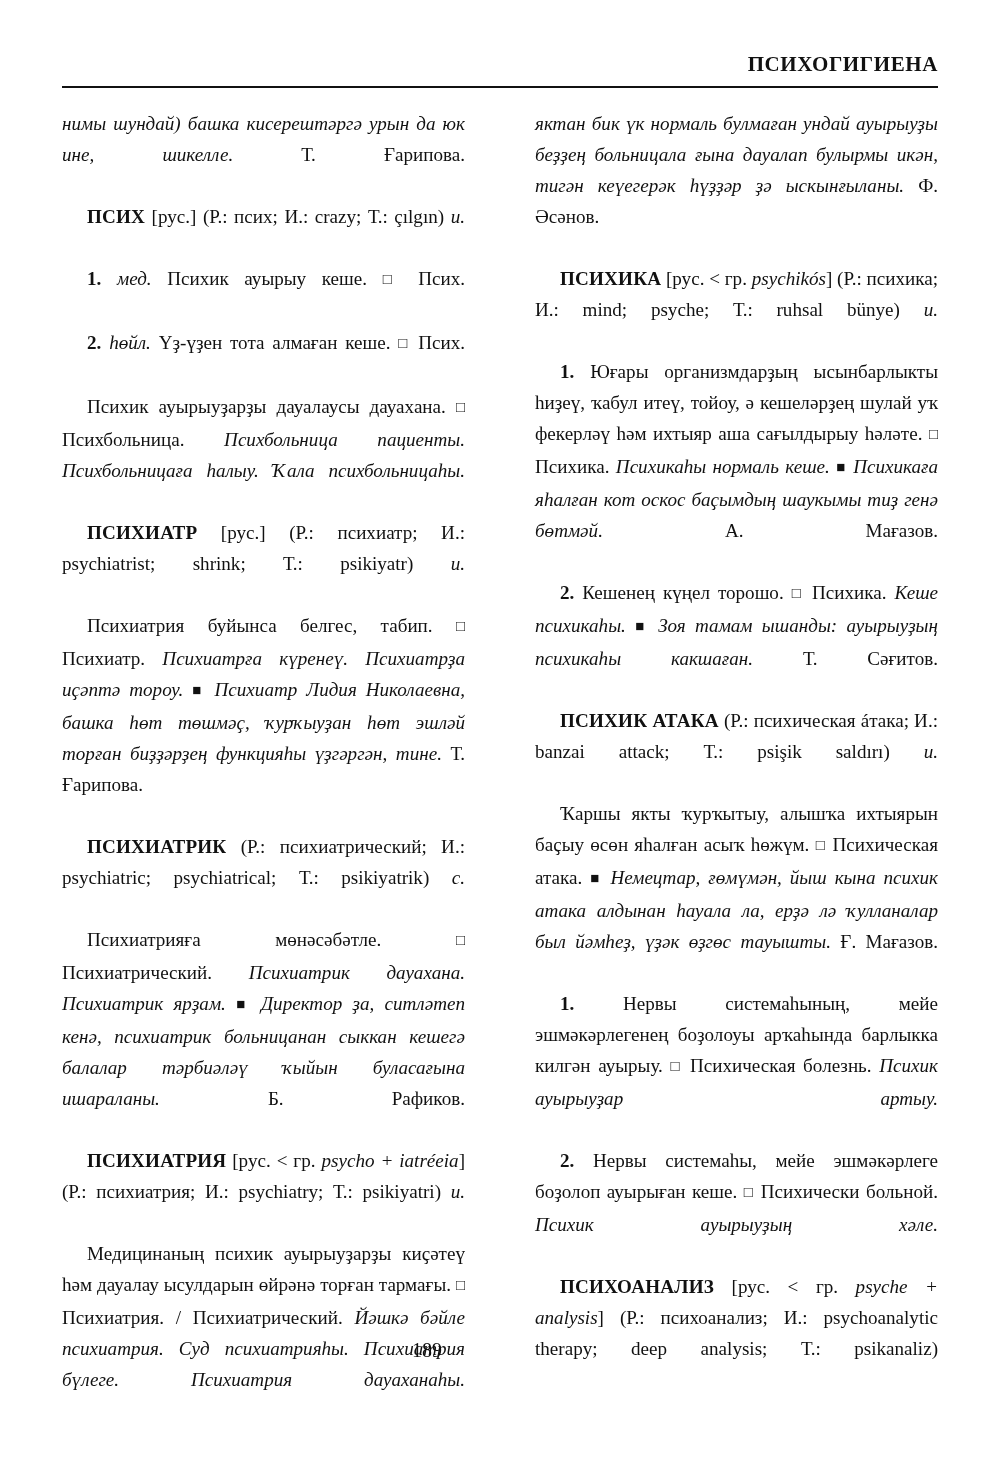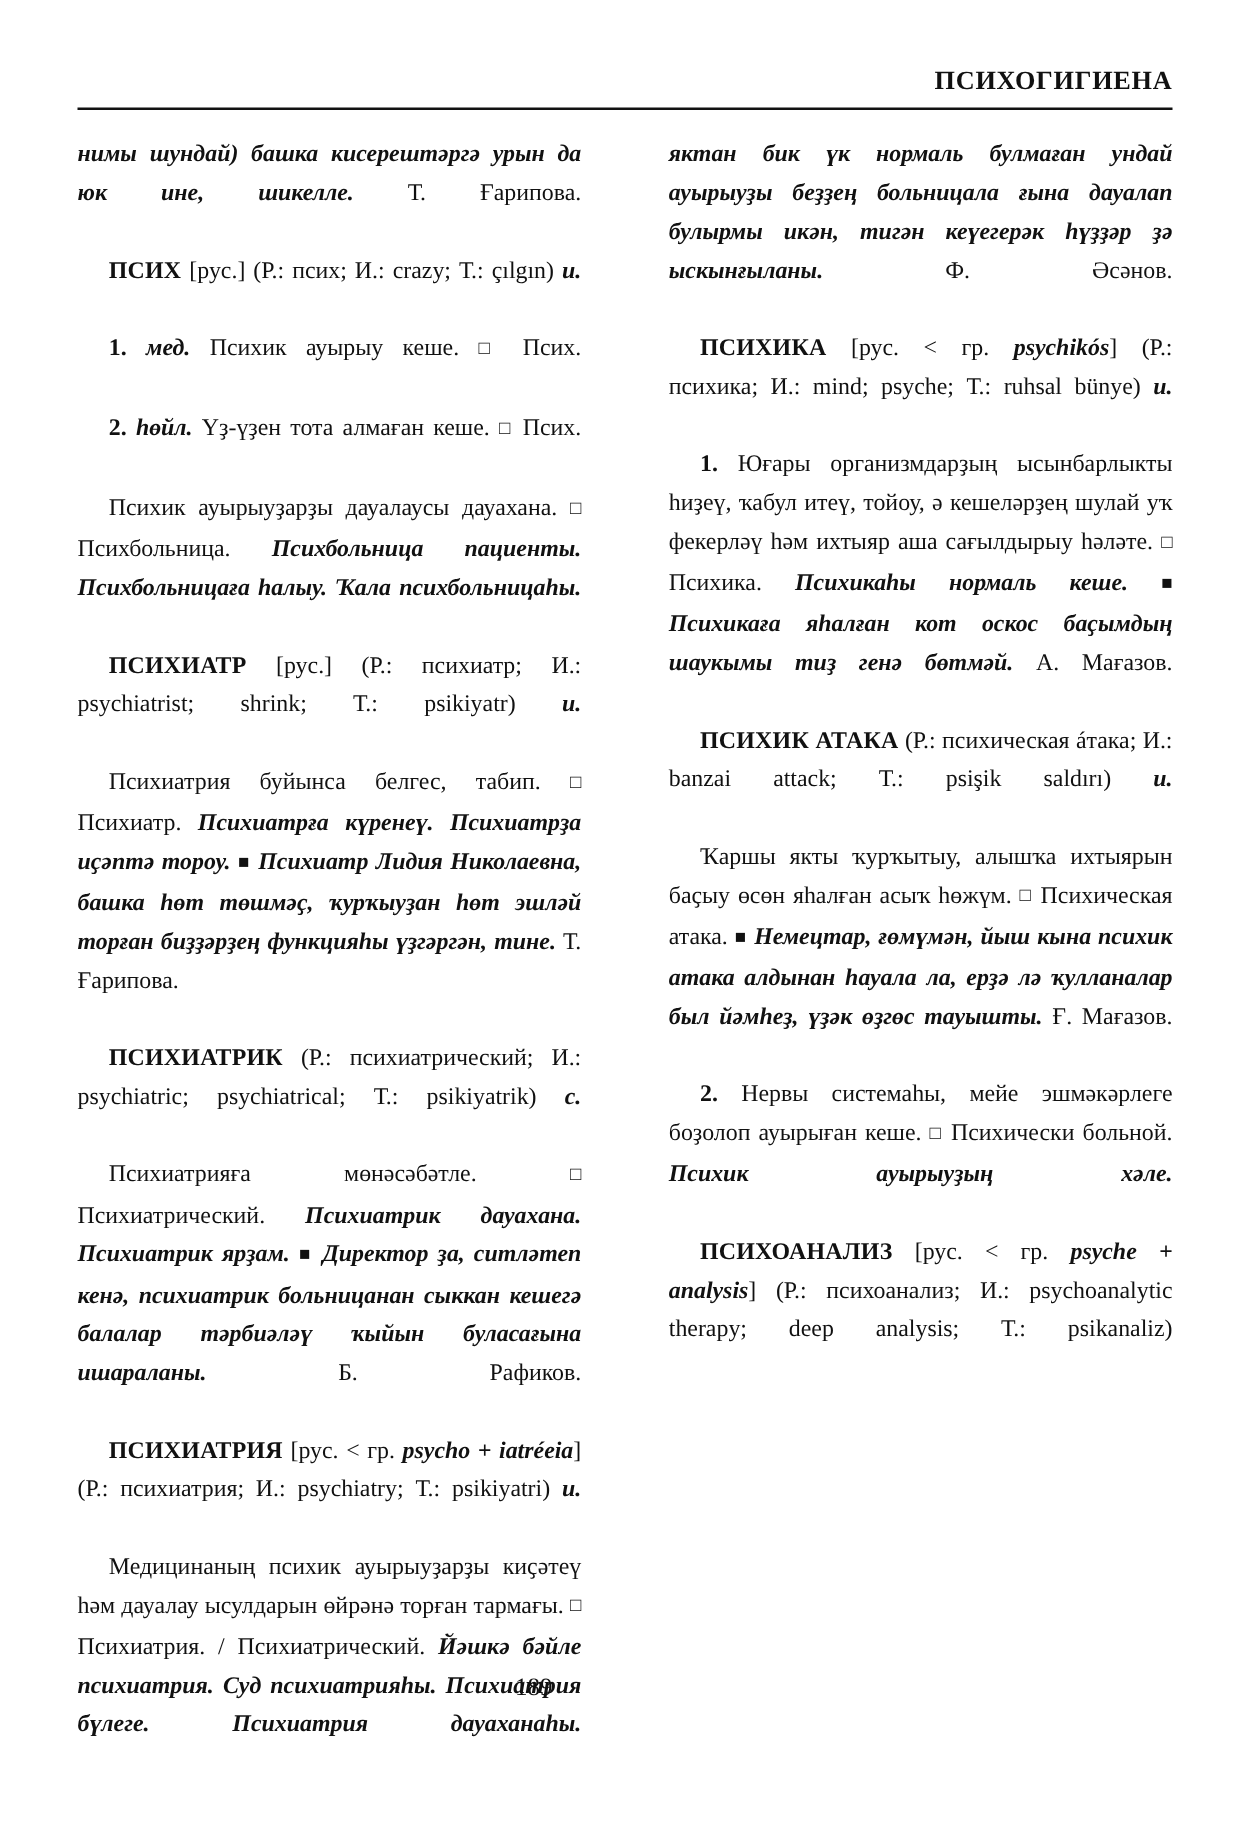--- a/index.html
+++ b/index.html
@@ -88,21 +88,20 @@
     display: inline-block;
     width: 100%;
   }
 
   .hw {
     font-weight: bold;
     letter-spacing: 0.2px;
   }
   .it {
     font-style: italic;
-    font-weight: bold;
   }
   .sense {
     font-weight: bold;
   }
   
   .sq-open::before {
     content: "\25A1";
     font-size: 15px;
     position: relative;
     top: -1px;
@@ -158,24 +157,26 @@
       <p class="ind"><span>Медицинаның психик ауырыуҙарҙы киҫәтеү һәм дауалау ысулдарын өйрәнә торған тармағы.</span> <span class="sq-open"></span> <span>Психиатрия. / Психиатрический.</span> <span class="it">Йәшкә бәйле психиатрия. Суд психиатрияһы. Психиатрия бүлеге. Психиатрия дауаханаһы.</span>   </p>
 
     </div>
 
     <div class="col">
 
       <p class="flat"><span class="it">яктан бик үк нормаль булмаған ундай ауырыуҙы беҙҙең больницала ғына дауалап булырмы икән, тигән кеүегерәк һүҙҙәр ҙә ыскынғыланы.</span> <span>Ф. Әсәнов.</span></p>
 
       <p class="ind"><span class="hw">ПСИХИКА</span> <span>[рус. &lt; гр.</span> <span class="it">psychikós</span><span>]</span> <span>(Р.: психика; И.: mind; psyche; Т.: ruhsal bünye)</span> <span class="it">и.</span></p>
       <p class="ind"><span class="sense">1.</span> <span>Юғары организмдарҙың ысынбарлыкты һиҙеү, ҡабул итеү, тойоу, ә кешеләрҙең шулай уҡ фекерләү һәм ихтыяр аша сағылдырыу һәләте.</span> <span class="sq-open"></span> <span>Психика.</span> <span class="it">Психикаһы нормаль кеше.</span> <span class="sq-fill"></span> <span class="it">Психикаға яһалған кот оскос баҫымдың шаукымы тиҙ генә бөтмәй.</span> <span>А. Мағазов.</span></p>
+      <p class="ind"><span class="sense">2.</span> <span>Кешенең күңел торошо.</span> <span class="sq-open"></span> <span>Психика.</span> <span class="it">Кеше психикаһы.</span> <span class="sq-fill"></span> <span class="it">Зоя тамам ышанды: ауырыуҙың психикаһы какшаған.</span> <span>Т. Сәғитов.</span></p>
 
       <p class="ind"><span class="hw">ПСИХИК АТАКА</span> <span>(Р.: психическая áтака; И.: banzai attack; Т.: psişik saldırı)</span> <span class="it">и.</span></p>
       <p class="ind"><span>Ҡаршы якты ҡурҡытыу, алышҡа ихтыярын баҫыу өсөн яһалған асыҡ һөжүм.</span> <span class="sq-open"></span> <span>Психическая атака.</span> <span class="sq-fill"></span> <span class="it">Немецтар, ғөмүмән, йыш кына психик атака алдынан һауала ла, ерҙә лә ҡулланалар был йәмһеҙ, үҙәк өҙгөс тауышты.</span> <span>Ғ. Мағазов.</span></p>
 
+      <p class="ind"><span class="sense">1.</span> <span>Нервы системаһының, мейе эшмәкәрлегенең боҙолоуы арҡаһында барлыкка килгән ауырыу.</span> <span class="sq-open"></span> <span>Психическая болезнь.</span> <span class="it">Психик ауырыуҙар артыу.</span></p>
       <p class="ind"><span class="sense">2.</span> <span>Нервы системаһы, мейе эшмәкәрлеге боҙолоп ауырыған кеше.</span> <span class="sq-open"></span> <span>Психически больной.</span> <span class="it">Психик ауырыуҙың хәле.</span></p>
 
       <p class="ind"><span class="hw">ПСИХОАНАЛИЗ</span> <span>[рус. &lt; гр.</span> <span class="it">psyche + analysis</span><span>]</span> <span>(Р.: психоанализ; И.: psychoanalytic therapy; deep analysis; Т.: psikanaliz)</span> </p>
 
     </div>
   </div>
 
   <div class="folio">189</div>
 
 </div>

